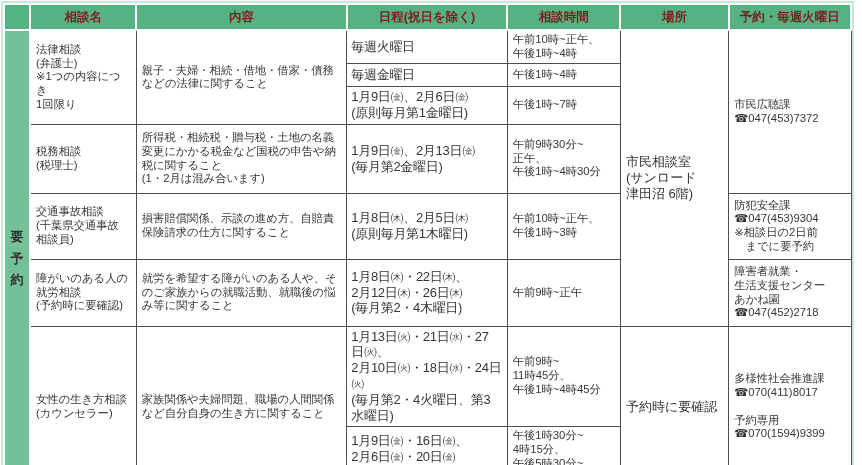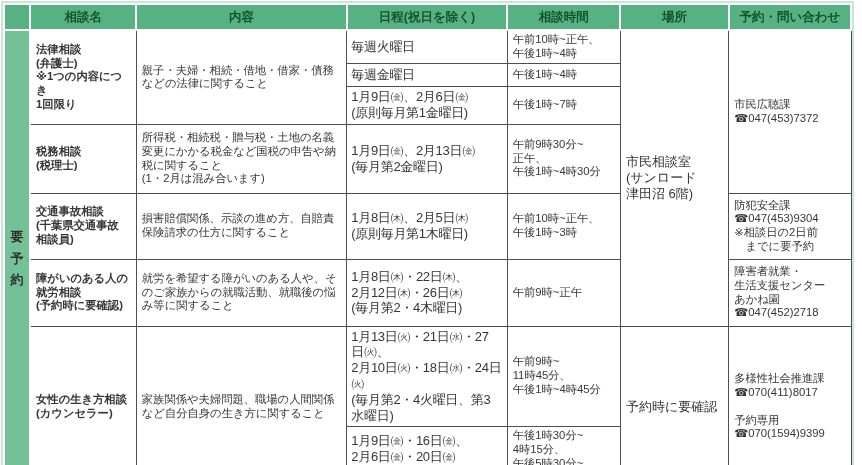--- a/index.html
+++ b/index.html
@@ -17,21 +17,21 @@
   table {
     border-collapse:collapse;
     table-layout:fixed;
     width:849px;
   }
   th {
     background:#57b283;
     border:2px solid #ffffff;
     font-size:12.5px;
     font-weight:bold;
-    color:#14532d;
+    color:#7f1d1d;
     padding:3px 2px;
     text-align:center;
     overflow:hidden;
   }
   td {
     border:1px solid #4f4f4f;
     font-size:11.5px;
     line-height:1.22;
     padding:2px 5px;
     vertical-align:middle;
@@ -46,21 +46,21 @@
   }
   .vert {
     width:15px; margin:4px auto;
     word-break:break-all;
     line-height:1.65;
     font-size:13px; font-weight:bold; color:#303030;
     text-align:center;
   }
   td.sched { font-size:13px; letter-spacing:-0.3px; padding:2px 4px; }
   td.time  { font-size:11.3px; }
-  td.name  { font-size:11.3px;font-weight:bold; }
+  td.name  { font-size:11.3px; }
   td.content { font-size:11.3px; }
   td.place { font-size:13px; }
   td.contact { font-size:11.3px; }
 </style>
 </head>
 <body>
 
 <div class="frame">
 <table>
   <colgroup>
@@ -73,21 +73,21 @@
         <col style="width:122px">
   </colgroup>
   <thead>
     <tr style="height:26px">
       <th></th>
       <th>相談名</th>
       <th>内容</th>
       <th>日程(祝日を除く)</th>
       <th>相談時間</th>
       <th>場所</th>
-      <th>予約・問い合わせ</th>
+      <th>予約・毎週火曜日</th>
     </tr>
   </thead>
   <tbody>
     <tr style="height:32px">
       <td class="side" rowspan="8"><div class="vert">要予約</div></td>
       <td class="name" rowspan="3">法律相談
 (弁護士)
 ※1つの内容につき
 1回限り</td>
       <td class="content" rowspan="3">親子・夫婦・相続・借地・借家・債務などの法律に関すること</td>

